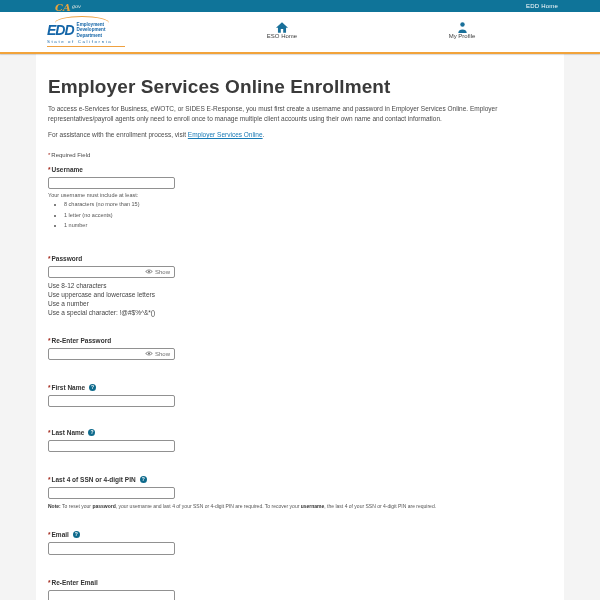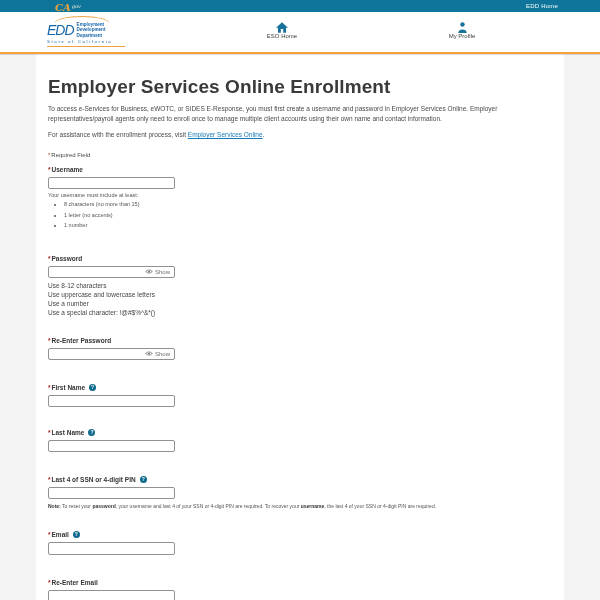--- a/index.html
+++ b/index.html
@@ -19,21 +19,21 @@
     font-size:10px; color:#eaa43c; line-height:10px; }
   .ca-gov { font-family:"DejaVu Serif", serif; font-style:italic; font-size:5px;
     color:#f3efe6; margin-left:1px; line-height:6px; }
   .edd-home-btn { font-size:6px; color:#ffffff; cursor:pointer; letter-spacing:0.2px; }
   
   .header { height:40px; background:#ffffff; position:relative; z-index:2; }
   .edd-logo { position:absolute; left:47px; top:4px; width:78px; cursor:pointer; }
   .edd-swoosh { width:54px; height:7px; margin-left:8px;
     border-top:1.6px solid #efa140; border-radius:50% 50% 0 0 / 100% 100% 0 0; }
   .edd-row { display:flex; align-items:center; margin-top:-1px; }
-  .edd-word { font-size:14px; font-weight:normal; font-style:italic; color:#1566a8;
+  .edd-word { font-size:14px; font-weight:bold; font-style:italic; color:#1566a8;
     letter-spacing:-1px; line-height:13px; }
   .edd-dept { margin-left:3px; }
   .edd-dept div { font-size:4.6px; font-weight:bold; color:#1566a8; line-height:5.4px; }
   .edd-state { font-size:4.4px; color:#1566a8; letter-spacing:1.6px; margin-top:1px;
     border-bottom:1.6px solid #efa140; padding-bottom:1.5px; white-space:nowrap; }
   .nav-item { position:absolute; top:7px; width:90px; text-align:center; cursor:pointer; }
   .nav-eso { left:237px; }
   .nav-profile { left:417px; }
   .nav-icon { height:11px; }
   .nav-label { font-size:6px; color:#3c3c3c; margin-top:3px; }

